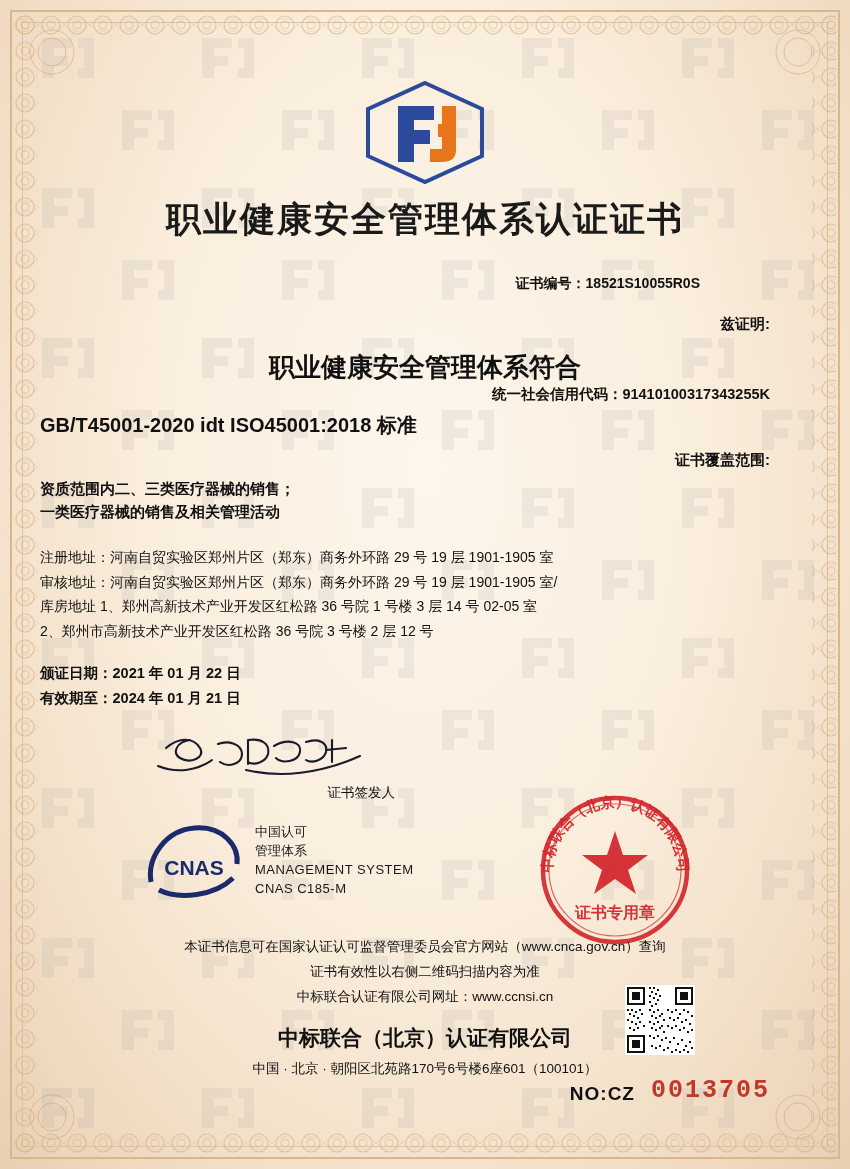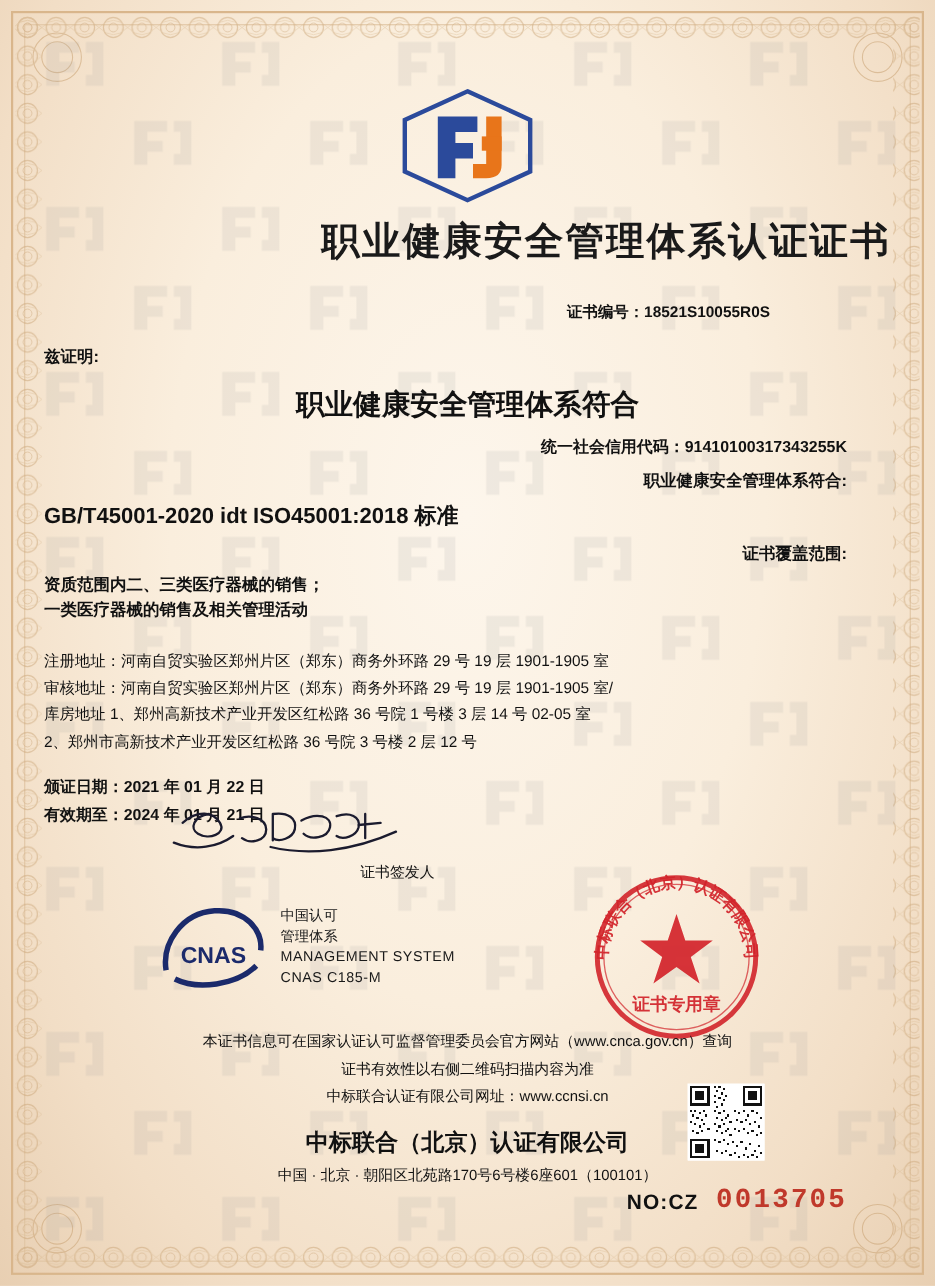--- a/index.html
+++ b/index.html
@@ -62,59 +62,58 @@
   
   .logo-wrap {
     text-align: center;
     margin-top: 50px;
     height: 110px;
   }
   .logo-wrap svg { display: inline-block; }
 
   
   .cert-title {
-    text-align: right;
+    text-align: center;
     font-size: 35px;
     font-weight: bold;
     letter-spacing: 2px;
     color: #1a1a1a;
     margin-top: 6px;
   }
 
   .cert-no {
     text-align: right;
     margin-top: 32px;
     padding-right: 110px;
     font-size: 14px;
     color: #111;
     font-weight: bold;
   }
   .cert-no .lbl { font-weight: bold; }
 
   .hereby {
-    text-align: left;
+    text-align: right;
     padding-right: 40px;
     margin-top: 22px;
     font-size: 15px;
     font-weight: bold;
     color: #111;
   }
 
   .company {
     text-align: center;
     font-size: 26px;
     font-weight: bold;
     color: #111;
     margin-top: 16px;
   }
 
   .code-line {
     text-align: right;
     padding-right: 40px;
-    margin-top: 12px;
     font-size: 14.5px;
     font-weight: bold;
     color: #111;
   }
 
   .label-right {
     text-align: right;
     padding-right: 40px;
     margin-top: 12px;
     font-size: 15px;
@@ -320,21 +319,20 @@
     </div>
 
     <div class="hereby">兹证明:</div>
 
     <div class="company">职业健康安全管理体系符合</div>
 
     <div class="code-line">
       <span>统一社会信用代码：</span><span>91410100317343255K</span>
     </div>
 
-    <div class="label-right">职业健康安全管理体系符合:</div>
 
     <div class="standard">GB/T45001-2020 idt ISO45001:2018 标准</div>
 
     <div class="label-right">证书覆盖范围:</div>
 
     <div class="scope">
       <div>资质范围内二、三类医疗器械的销售；</div>
       <div>一类医疗器械的销售及相关管理活动</div>
     </div>
 

